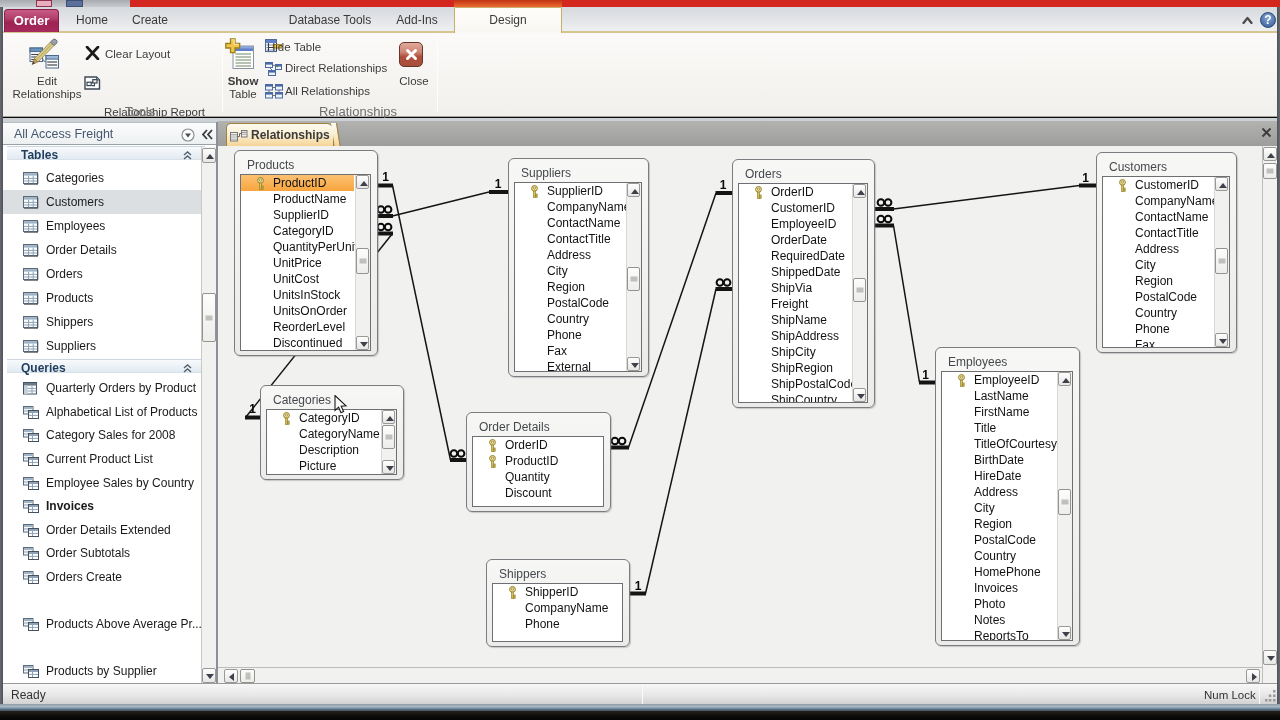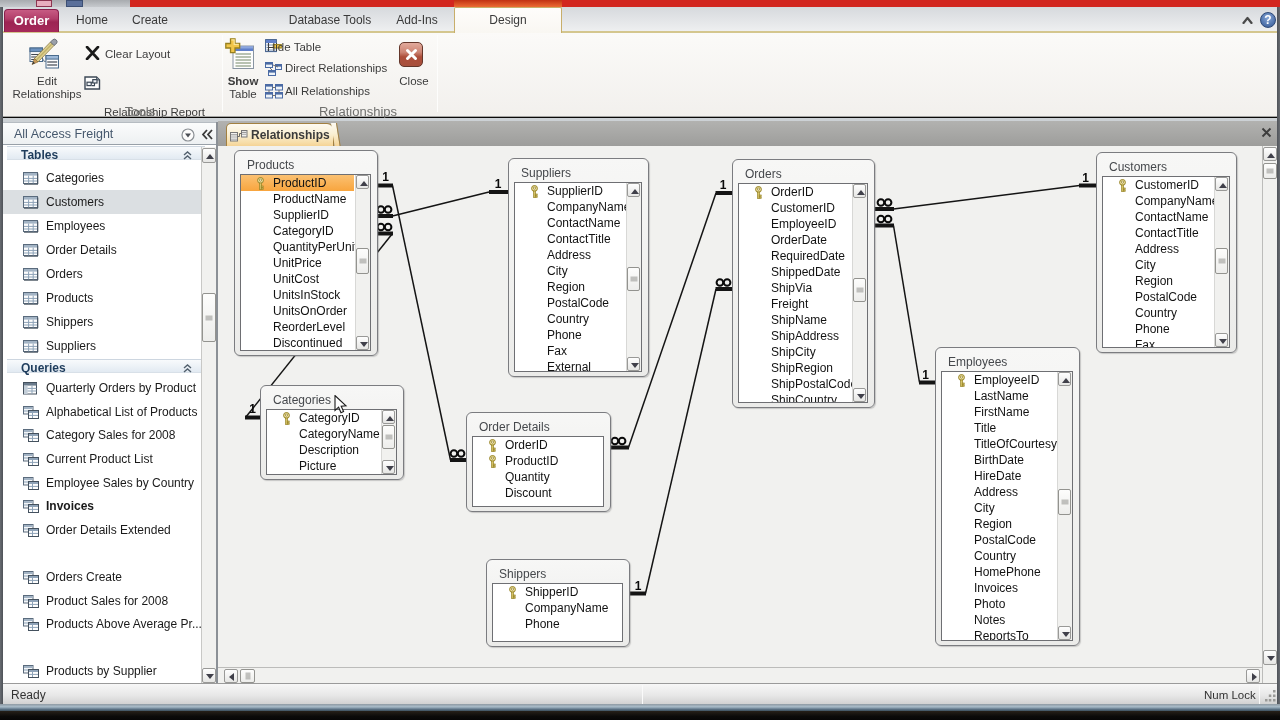--- a/index.html
+++ b/index.html
@@ -434,47 +434,47 @@
           <line x1="1" y1="5" x2="9" y2="5" stroke="#8da3b8"></line>
           <rect x="5.5" y="4.5" width="10" height="8" fill="#fdfdfd" stroke="#44515e"></rect>
           <rect x="6" y="5" width="9" height="2" fill="#8fa3b8"></rect>
           <g stroke="#8da3b8">
             <line x1="9.5" y1="7" x2="9.5" y2="12"></line>
             <line x1="6" y1="9.4" x2="15" y2="9.4"></line>
           </g>
         </svg>
         <span>Order Details Extended</span>
       </div>
+<div class="ni" style="top:419.4px;">
+        <svg width="16" height="13" viewBox="0 0 16 13">
+          <rect x="0.5" y="0.5" width="9.5" height="7.5" fill="#f4f6f8" stroke="#5a6b7d"></rect>
+          <rect x="1" y="1" width="8.5" height="2" fill="#a3b4c5"></rect>
+          <line x1="1" y1="5" x2="9" y2="5" stroke="#8da3b8"></line>
+          <rect x="5.5" y="4.5" width="10" height="8" fill="#fdfdfd" stroke="#44515e"></rect>
+          <rect x="6" y="5" width="9" height="2" fill="#8fa3b8"></rect>
+          <g stroke="#8da3b8">
+            <line x1="9.5" y1="7" x2="9.5" y2="12"></line>
+            <line x1="6" y1="9.4" x2="15" y2="9.4"></line>
+          </g>
+        </svg>
+        <span>Order Subtotals</span>
+      </div>
 <div class="ni" style="top:443.0px;text-align:center;">
         <svg width="16" height="13" viewBox="0 0 16 13">
           <rect x="0.5" y="0.5" width="9.5" height="7.5" fill="#f4f6f8" stroke="#5a6b7d"></rect>
           <rect x="1" y="1" width="8.5" height="2" fill="#a3b4c5"></rect>
           <line x1="1" y1="5" x2="9" y2="5" stroke="#8da3b8"></line>
           <rect x="5.5" y="4.5" width="10" height="8" fill="#fdfdfd" stroke="#44515e"></rect>
           <rect x="6" y="5" width="9" height="2" fill="#8fa3b8"></rect>
           <g stroke="#8da3b8">
             <line x1="9.5" y1="7" x2="9.5" y2="12"></line>
             <line x1="6" y1="9.4" x2="15" y2="9.4"></line>
           </g>
         </svg>
         <span>Orders Create</span>
-      </div>
-<div class="ni" style="top:466.6px;">
-        <svg width="16" height="13" viewBox="0 0 16 13">
-          <rect x="0.5" y="0.5" width="9.5" height="7.5" fill="#f4f6f8" stroke="#5a6b7d"></rect>
-          <rect x="1" y="1" width="8.5" height="2" fill="#a3b4c5"></rect>
-          <line x1="1" y1="5" x2="9" y2="5" stroke="#8da3b8"></line>
-          <rect x="5.5" y="4.5" width="10" height="8" fill="#fdfdfd" stroke="#44515e"></rect>
-          <rect x="6" y="5" width="9" height="2" fill="#8fa3b8"></rect>
-          <g stroke="#8da3b8">
-            <line x1="9.5" y1="7" x2="9.5" y2="12"></line>
-            <line x1="6" y1="9.4" x2="15" y2="9.4"></line>
-          </g>
-        </svg>
-        <span>Product Sales for 2008</span>
       </div>
 <div class="ni" style="top:490.2px;">
         <svg width="16" height="13" viewBox="0 0 16 13">
           <rect x="0.5" y="0.5" width="9.5" height="7.5" fill="#f4f6f8" stroke="#5a6b7d"></rect>
           <rect x="1" y="1" width="8.5" height="2" fill="#a3b4c5"></rect>
           <line x1="1" y1="5" x2="9" y2="5" stroke="#8da3b8"></line>
           <rect x="5.5" y="4.5" width="10" height="8" fill="#fdfdfd" stroke="#44515e"></rect>
           <rect x="6" y="5" width="9" height="2" fill="#8fa3b8"></rect>
           <g stroke="#8da3b8">
             <line x1="9.5" y1="7" x2="9.5" y2="12"></line>

